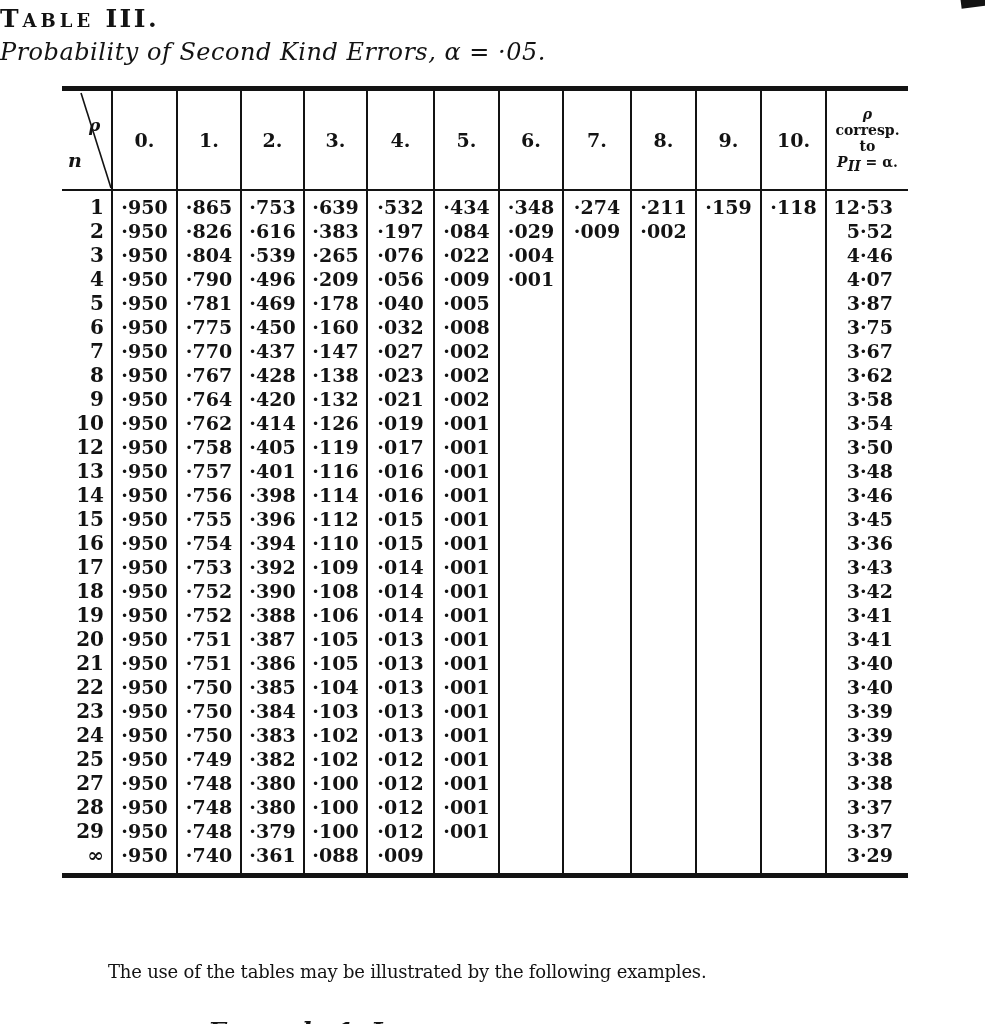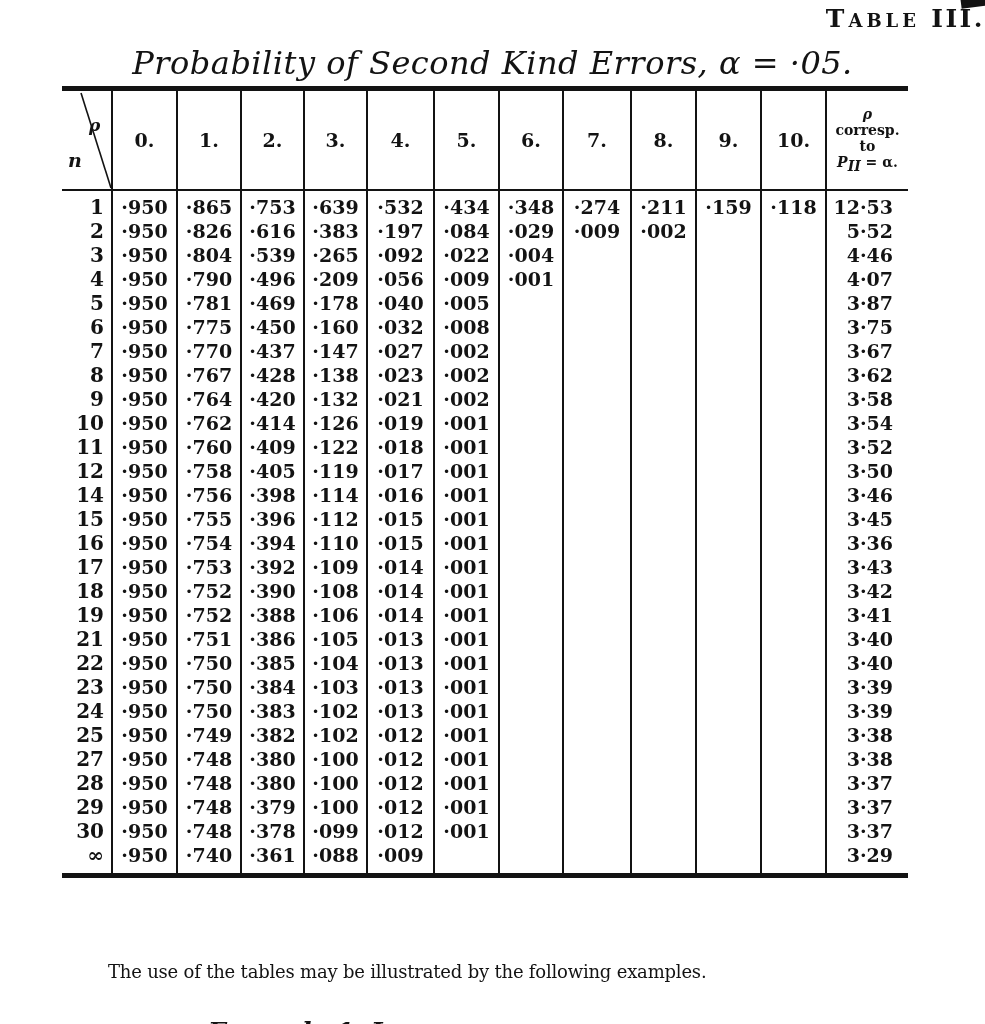--- a/index.html
+++ b/index.html
@@ -6,27 +6,27 @@
   body{
     width:985px;height:1024px;position:relative;overflow:hidden;
     background:#ffffff;color:#131313;
     font-family:"DejaVu Serif","Liberation Serif",serif;
   }
   .page{position:absolute;inset:0;}
 
   
   .title{
     position:absolute;top:4px;left:0;width:100%;
-    text-align:right;font-size:25px;font-weight:700;
+    text-align:left;font-size:25px;font-weight:700;
     letter-spacing:2.5px;
   }
   .title .sc{font-variant:small-caps;letter-spacing:4px;}
   .subtitle{
-    position:absolute;top:44px;left:0;width:100%;
-    text-align:center;font-style:italic;font-size:32px;font-weight:500;
+    position:absolute;top:38px;left:0;width:100%;
+    font-style:italic;font-size:24px;font-weight:500;
     letter-spacing:0.5px;
   }
 
   
   .tbl-wrap{position:absolute;left:62px;top:86px;width:846px;}
   table{
     border-collapse:collapse;table-layout:fixed;width:846px;
     border-top:5px solid #131313;border-bottom:5px solid #131313;
   }
   th,td{padding:0;margin:0;font-weight:700;color:#131313;}
@@ -160,21 +160,21 @@
             <td></td>
             <td></td>
             <td class="rhocol">5·52</td>
           </tr>
           <tr>
             <td class="ncol">3</td>
             <td>·950</td>
             <td>·804</td>
             <td>·539</td>
             <td>·265</td>
-            <td>·092</td>
+            <td>·076</td>
             <td>·022</td>
             <td>·004</td>
             <td></td>
             <td></td>
             <td></td>
             <td></td>
             <td class="rhocol">4·46</td>
           </tr>
           <tr>
             <td class="ncol">4</td>
@@ -275,50 +275,50 @@
             <td>·019</td>
             <td>·001</td>
             <td></td>
             <td></td>
             <td></td>
             <td></td>
             <td></td>
             <td class="rhocol">3·54</td>
           </tr>
           <tr>
-            <td class="ncol">11</td>
-            <td>·950</td>
-            <td>·760</td>
-            <td>·409</td>
-            <td>·122</td>
-            <td>·018</td>
-            <td>·001</td>
-            <td></td>
-            <td></td>
-            <td></td>
-            <td></td>
-            <td></td>
-            <td class="rhocol">3·52</td>
-          </tr>
-          <tr>
             <td class="ncol">12</td>
             <td>·950</td>
             <td>·758</td>
             <td>·405</td>
             <td>·119</td>
             <td>·017</td>
             <td>·001</td>
             <td></td>
             <td></td>
             <td></td>
             <td></td>
             <td></td>
             <td class="rhocol">3·50</td>
           </tr>
           <tr>
+            <td class="ncol">13</td>
+            <td>·950</td>
+            <td>·757</td>
+            <td>·401</td>
+            <td>·116</td>
+            <td>·016</td>
+            <td>·001</td>
+            <td></td>
+            <td></td>
+            <td></td>
+            <td></td>
+            <td></td>
+            <td class="rhocol">3·48</td>
+          </tr>
+          <tr>
             <td class="ncol">14</td>
             <td>·950</td>
             <td>·756</td>
             <td>·398</td>
             <td>·114</td>
             <td>·016</td>
             <td>·001</td>
             <td></td>
             <td></td>
             <td></td>
@@ -395,20 +395,35 @@
             <td>·014</td>
             <td>·001</td>
             <td></td>
             <td></td>
             <td></td>
             <td></td>
             <td></td>
             <td class="rhocol">3·41</td>
           </tr>
           <tr>
+            <td class="ncol">20</td>
+            <td>·950</td>
+            <td>·751</td>
+            <td>·387</td>
+            <td>·105</td>
+            <td>·013</td>
+            <td>·001</td>
+            <td></td>
+            <td></td>
+            <td></td>
+            <td></td>
+            <td></td>
+            <td class="rhocol">3·41</td>
+          </tr>
+          <tr>
             <td class="ncol">21</td>
             <td>·950</td>
             <td>·751</td>
             <td>·386</td>
             <td>·105</td>
             <td>·013</td>
             <td>·001</td>
             <td></td>
             <td></td>
             <td></td>
@@ -515,35 +530,20 @@
             <td>·012</td>
             <td>·001</td>
             <td></td>
             <td></td>
             <td></td>
             <td></td>
             <td></td>
             <td class="rhocol">3·37</td>
           </tr>
           <tr>
-            <td class="ncol">30</td>
-            <td>·950</td>
-            <td>·748</td>
-            <td>·378</td>
-            <td>·099</td>
-            <td>·012</td>
-            <td>·001</td>
-            <td></td>
-            <td></td>
-            <td></td>
-            <td></td>
-            <td></td>
-            <td class="rhocol">3·37</td>
-          </tr>
-          <tr>
             <td class="ncol">∞</td>
             <td>·950</td>
             <td>·740</td>
             <td>·361</td>
             <td>·088</td>
             <td>·009</td>
             <td></td>
             <td></td>
             <td></td>
             <td></td>

